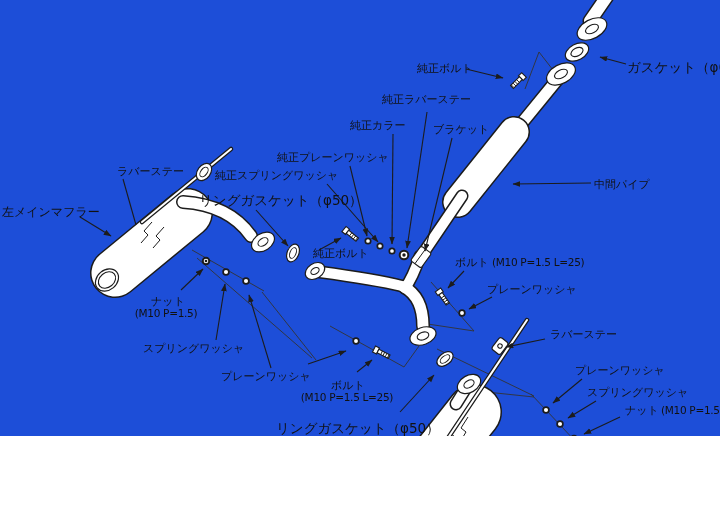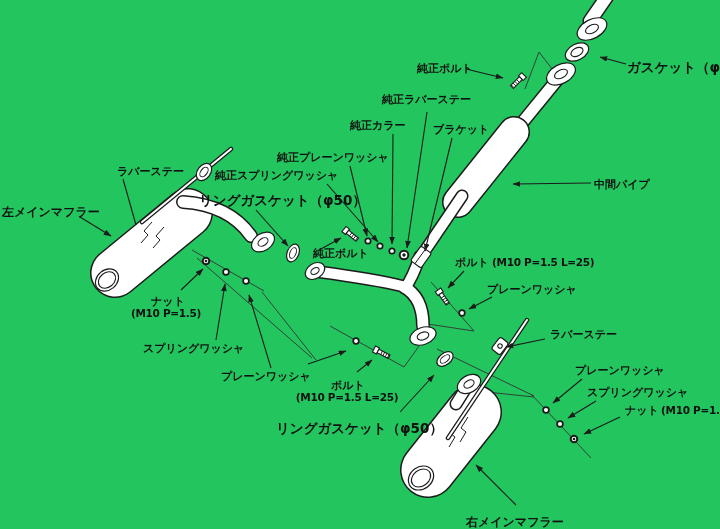--- a/index.html
+++ b/index.html
@@ -1,17 +1,17 @@
 <!DOCTYPE html>
 <html><head>
 <meta charset="utf-8">
 <style>
   html,body{margin:0;padding:0;background:#ffffff;}
-  .stage{position:relative;width:720px;height:529px;background:#22c55e;overflow:hidden;
-         font-family:"DejaVu Sans",sans-serif;font-weight:bold;}
+  .stage{position:relative;width:720px;height:436px;background:#1d4ed8;overflow:hidden;
+         font-family:"DejaVu Sans",sans-serif;}
   svg{display:block;}
   .lbl{font-family:"DejaVu Sans",sans-serif;font-size:11px;fill:#111;}
   .lbl-lg{font-size:13.5px;}
   .lbl-md{font-size:12px;}
   .lbl-spec{font-size:10.5px;letter-spacing:-0.3px;}
   .ink{stroke:#1c1c1c;fill:none;}
   .pipe-b{stroke:#1c1c1c;fill:none;stroke-linecap:round;}
   .pipe-w{stroke:#ffffff;fill:none;stroke-linecap:round;}
   .part{fill:#ffffff;stroke:#1c1c1c;}
   .thin{stroke:#333;stroke-width:0.9;fill:none;}

